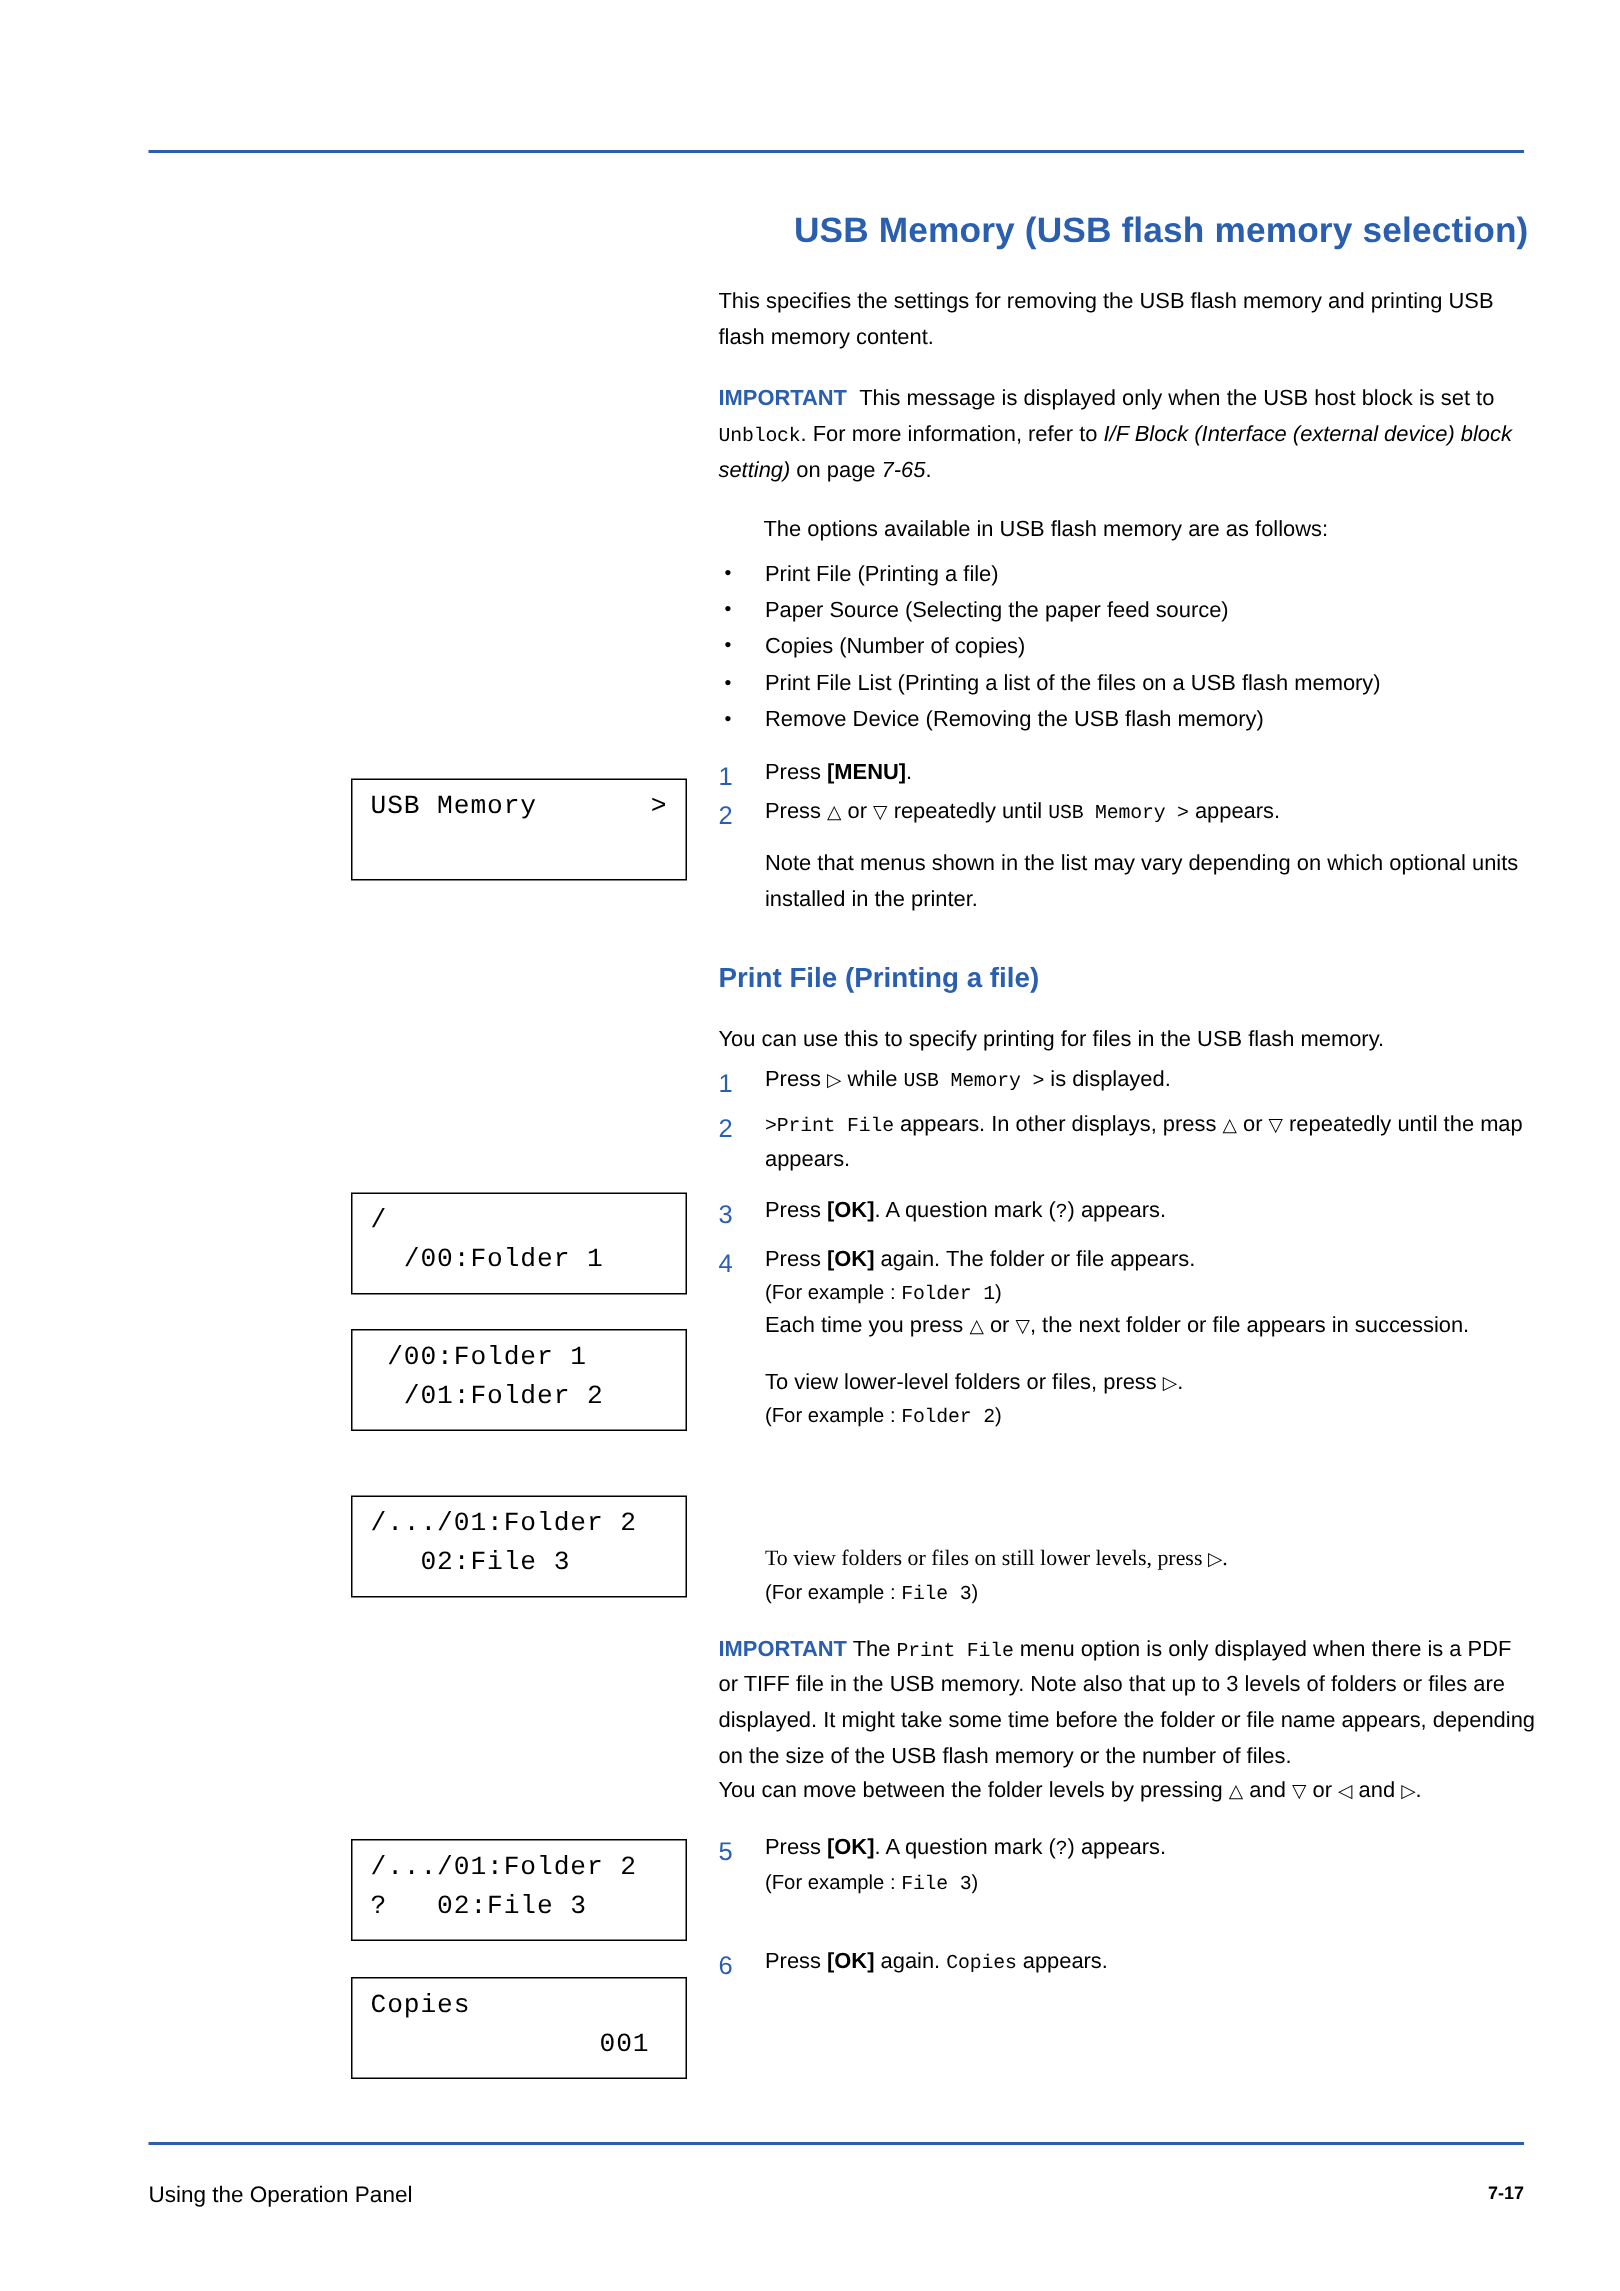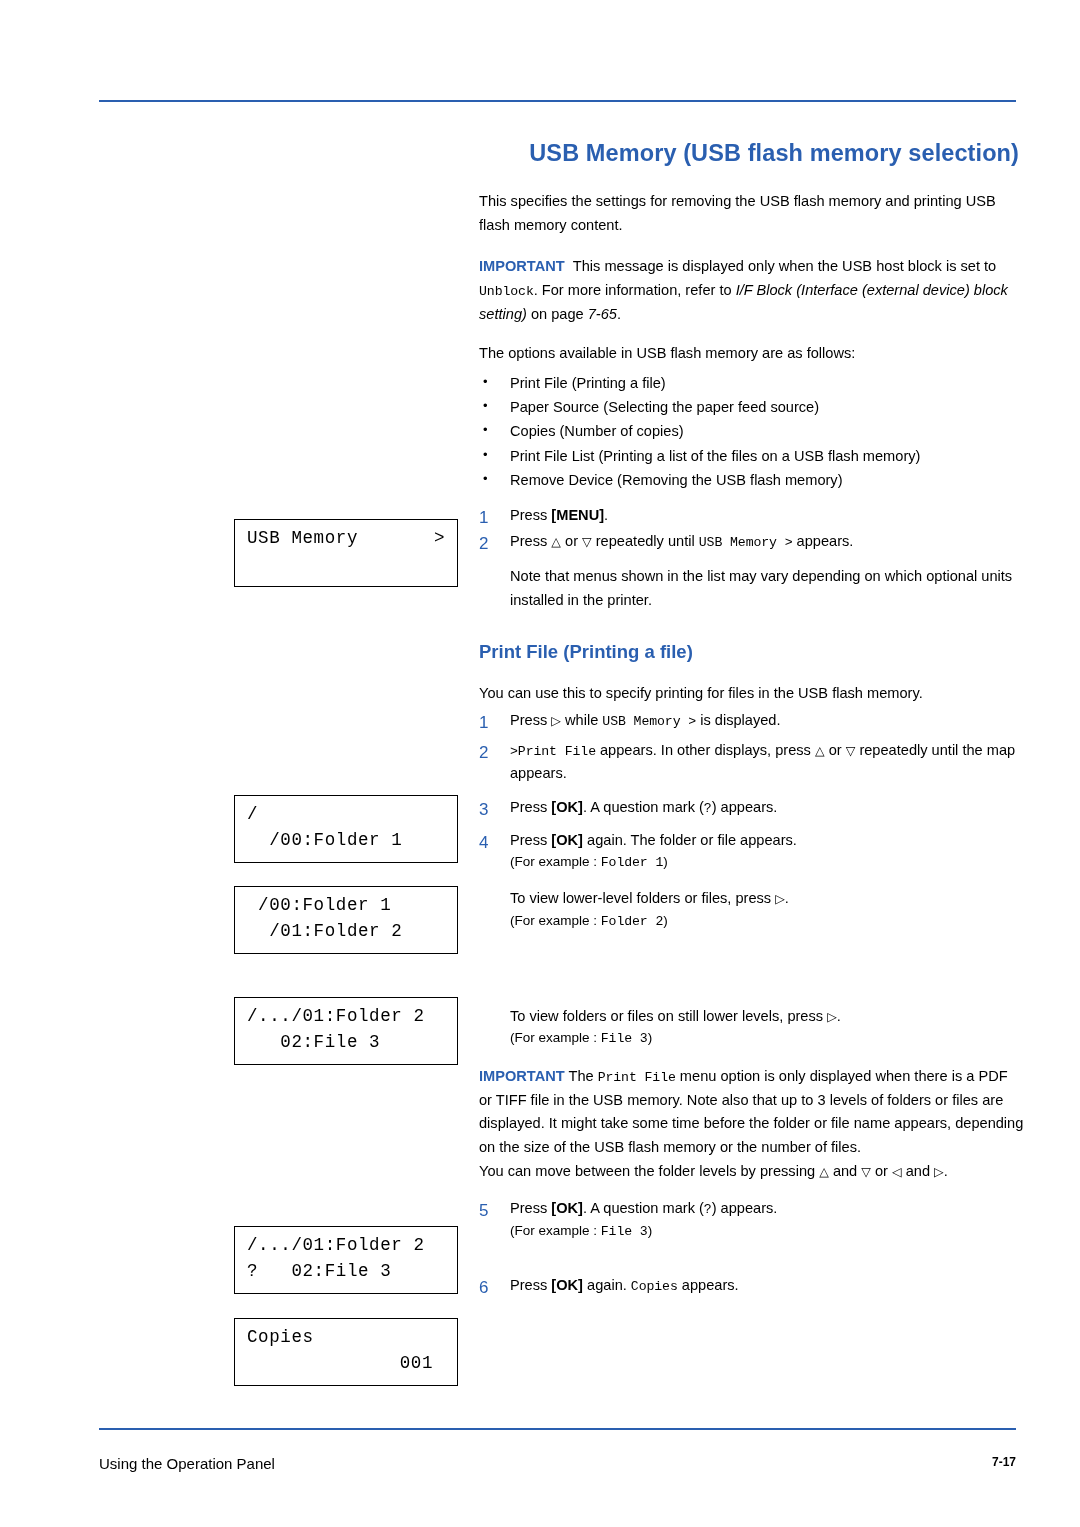--- a/index.html
+++ b/index.html
@@ -190,21 +190,21 @@
   <div class="content">
 
     <p class="para">
       <span>This specifies the settings for removing the USB flash memory and printing USB flash memory content.</span>
     </p>
 
     <p class="para" style="margin-top:18px;">
       <span class="important">IMPORTANT</span><span>&nbsp;&nbsp;</span><span>This message is displayed only when the USB host block is set to </span><span class="mono">Unblock</span><span>. For more information, refer to </span><span class="italic">I/F Block (Interface (external device) block setting)</span><span> on page </span><span class="italic">7-65</span><span>.</span>
     </p>
 
-    <p class="para" style="margin-top:16px;">The options available in USB flash memory are as follows:</p>
+    <p class="para" style="margin-top:16px;margin-left:30px;">The options available in USB flash memory are as follows:</p>
 
     <ul class="bullets">
       <li>Print File (Printing a file)</li>
       <li>Paper Source (Selecting the paper feed source)</li>
       <li>Copies (Number of copies)</li>
       <li>Print File List (Printing a list of the files on a USB flash memory)</li>
       <li>Remove Device (Removing the USB flash memory)</li>
     </ul>
 
     <div class="steps" style="margin-top:12px;">
@@ -235,30 +235,33 @@
       <div class="step" style="margin-top:10px;">
         <span class="num">3</span>
         <span>Press </span><span class="bold">[OK]</span><span>. A question mark (</span><span class="mono">?</span><span>) appears.</span>
       </div>
       <div class="step" style="margin-top:9px;">
         <span class="num">4</span>
         <span>Press </span><span class="bold">[OK]</span><span> again. The folder or file appears.</span>
         <div style="font-size:13.5px; line-height:1.5;">
           <span>(For example : </span><span class="mono">Folder 1</span><span>)</span>
         </div>
+        <div>
+          <span>Each time you press </span><span class="tri">△</span><span> or </span><span class="tri">▽</span><span>, the next folder or file appears in succession.</span>
+        </div>
         <div style="margin-top:14px;">
           <span>To view lower-level folders or files, press </span><span class="tri">▷</span><span>.</span>
         </div>
         <div style="font-size:13.5px; line-height:1.5;">
           <span>(For example : </span><span class="mono">Folder 2</span><span>)</span>
         </div>
       </div>
     </div>
 
-    <div class="noindent" style="margin-top:73px;">
+    <div class="noindent" style="margin-top:73px;font-family:Liberation Serif, serif;">
       <span>To view folders or files on still lower levels, press </span><span class="tri">▷</span><span>.</span>
     </div>
     <div class="noindent" style="font-size:13.5px; line-height:1.5;">
       <span>(For example : </span><span class="mono">File 3</span><span>)</span>
     </div>
 
     <p class="para" style="margin-top:16px;">
       <span class="important">IMPORTANT</span><span> The </span><span class="mono">Print File</span><span> menu option is only displayed when there is a PDF or TIFF file in the USB memory. Note also that up to 3 levels of folders or files are displayed. It might take some time before the folder or file name appears, depending on the size of the USB flash memory or the number of files.</span>
     </p>
 

